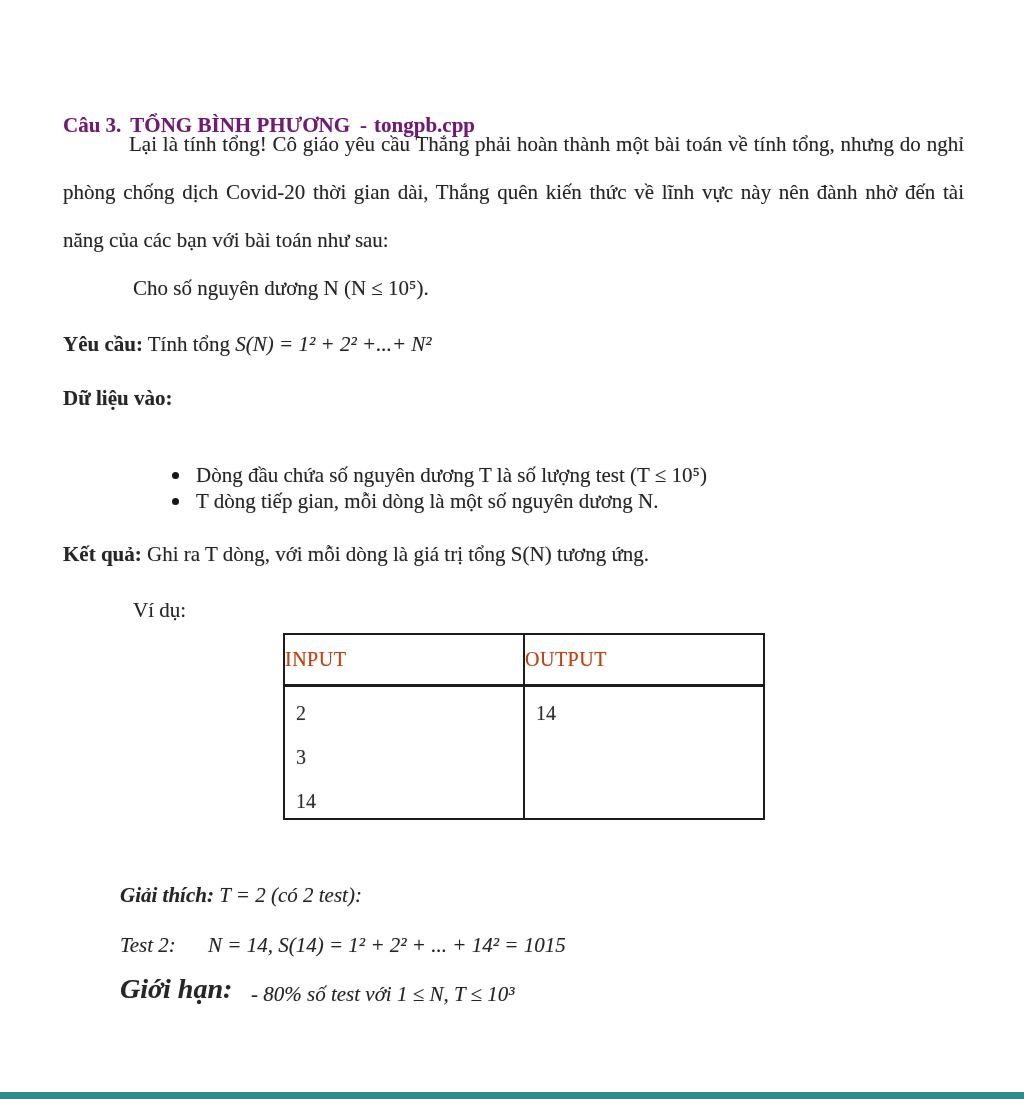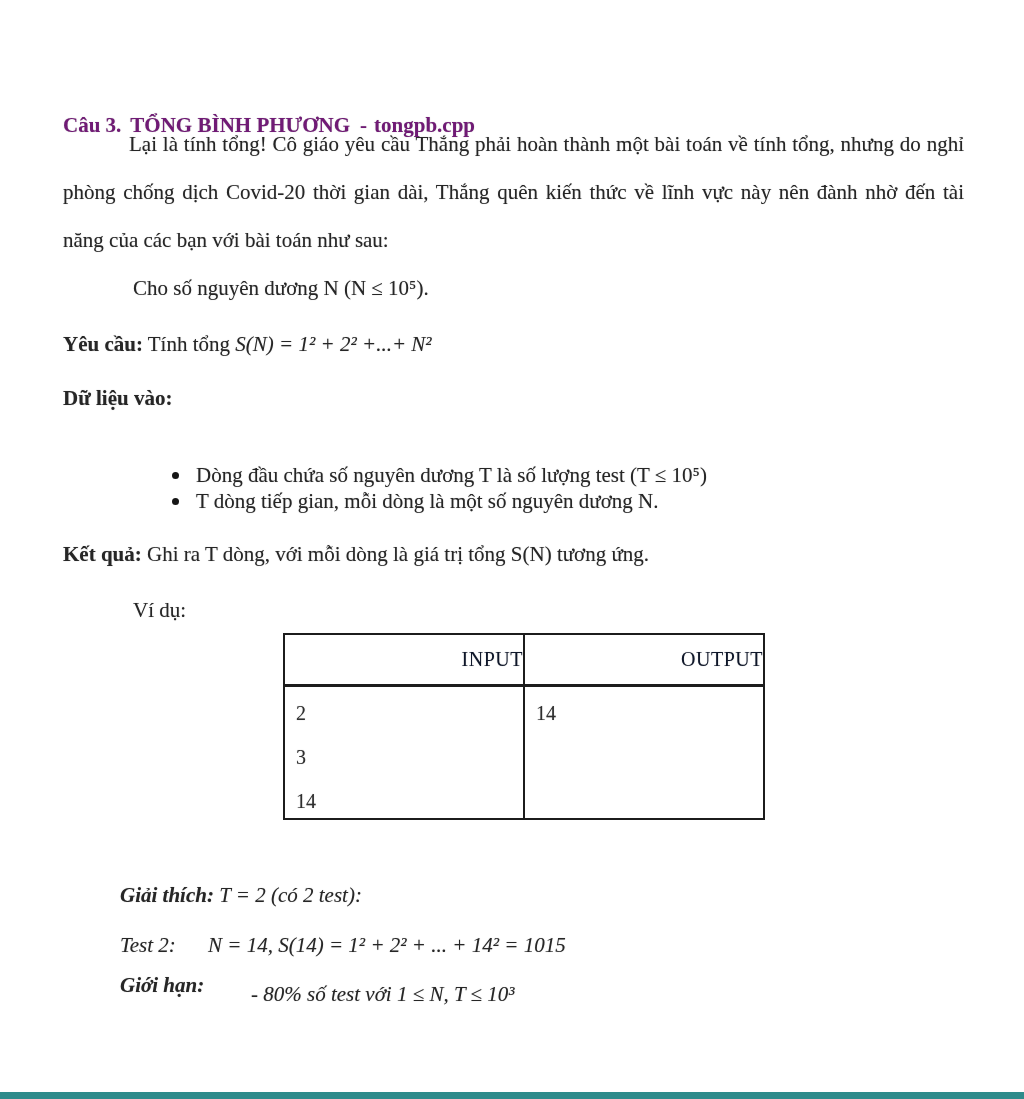--- a/index.html
+++ b/index.html
@@ -50,36 +50,36 @@
   .ketqua  { left:63px;  top:540px; }
   .vidu    { left:133px; top:596px; }
 
   .ex-table {
     left:283px; top:633px; width:478px;
     border:2px solid #1c1c1c;
     background:#fff;
   }
   .ex-head { display:flex; border-bottom:3px solid #1c1c1c; height:49px; }
   .ex-head .hcell {
-    flex:1; text-align:right; line-height:49px;
-    font-size:20px; letter-spacing:.5px; color:#0f172a;
+    flex:1; text-align:left; line-height:49px;
+    font-size:20px; letter-spacing:.5px; color:#c2410c;
   }
   .ex-head .hcell:first-child { border-right:2px solid #1c1c1c; }
   .ex-body { display:flex; height:131px; }
   .ex-body .bcell { flex:1; padding:4px 0 0 11px; font-size:20px; color:#2e2e2e; }
   .ex-body .bcell:first-child { border-right:2px solid #1c1c1c; }
   .ex-body .ln { height:44px; line-height:44px; }
 
   .giaithich { left:120px; top:845px;margin-top:36px; }
   .test1     { left:120px; top:888px; }
   .test2     { left:120px; top:931px; }
   .test-label{ display:inline-block; width:88px; font-style:italic; }
 
   .limits { left:120px; top:973px; display:flex; }
-  .limits .limits-label { display:inline-block; width:131px; font-size:21px; }
+  .limits .limits-label { display:inline-block; width:131px; font-size:28px; }
   .limits .llines .line { line-height:43px; }
 
   .bottom-bar {
     position:absolute; left:0; bottom:0; width:1024px; height:7px;
   }
 </style>
 </head>
 <body>
 
 <div class="page soft">

